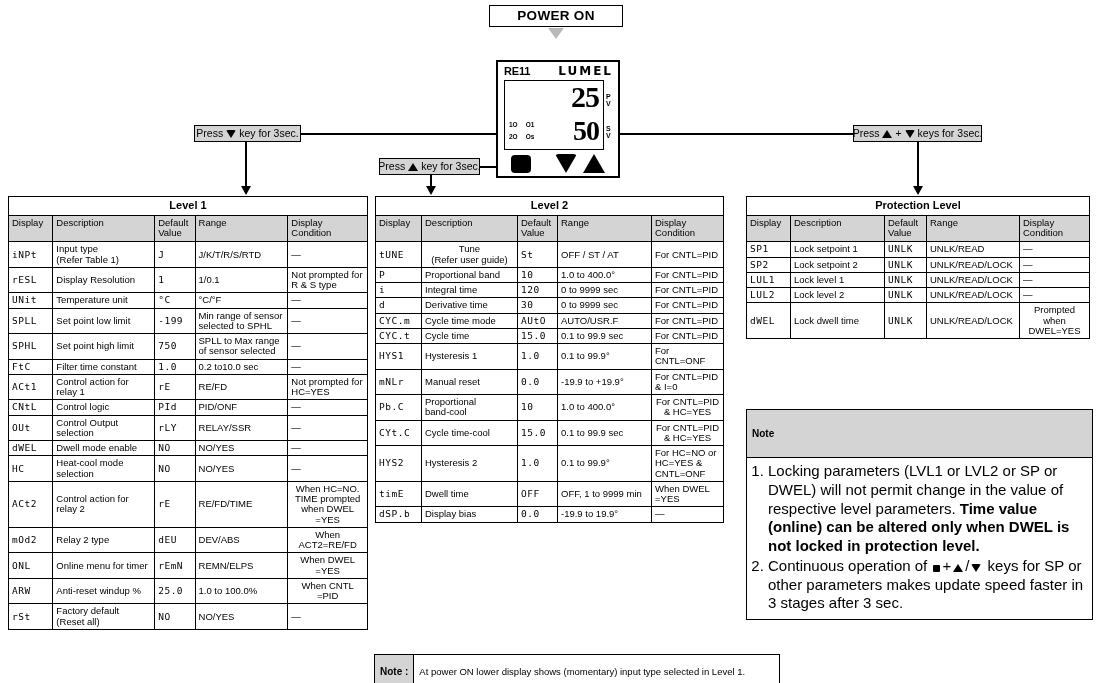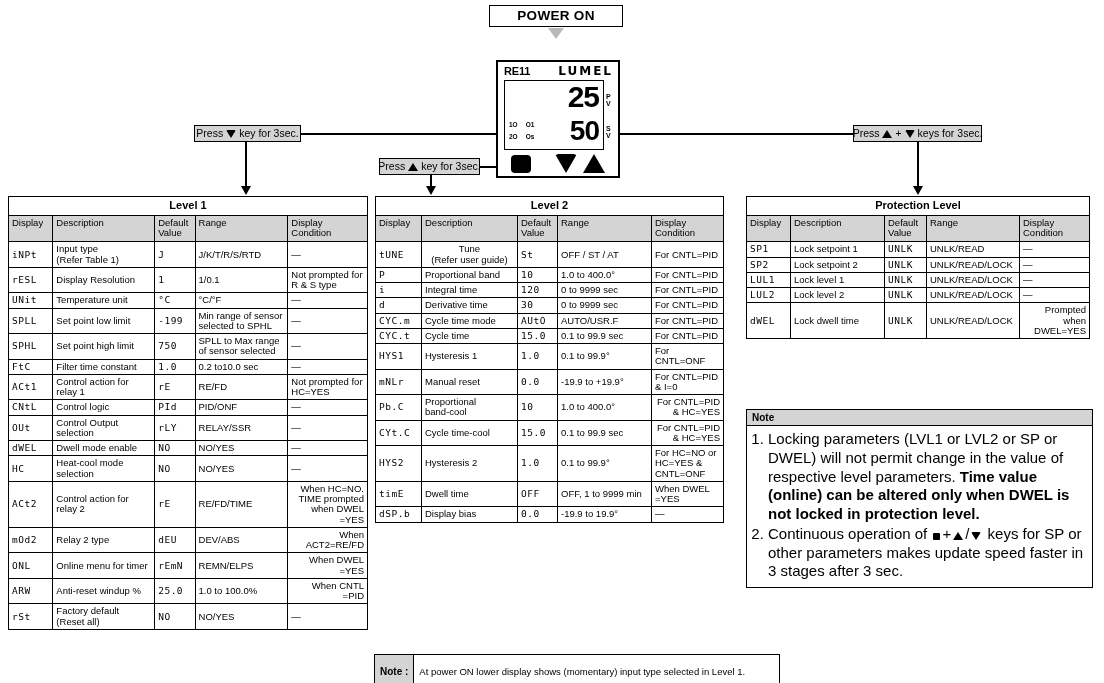--- a/index.html
+++ b/index.html
@@ -58,21 +58,21 @@
     position: absolute; right: 5px; top: 2px;
     font-size: 12px; font-weight: bold; letter-spacing: 2px;
     font-family: "DejaVu Sans", sans-serif;
   }
   #lcd {
     position: absolute; left: 6px; top: 18px;
     width: 100px; height: 70px;
     border: 1.5px solid #000; background: #fff;
   }
   .seg {
-    font-family: Liberation Sans, sans-serif;
+    font-family: Liberation Serif, serif;
     font-weight: bold;
   }
   #pv-val {
     position: absolute; right: 4px; top: 1px;
     font-size: 30px; line-height: 30px;
     letter-spacing: -1px;
   }
   #sv-val {
     position: absolute; right: 4px; top: 36px;
     font-size: 28px; line-height: 28px;
@@ -182,30 +182,30 @@
     vertical-align: top;
     padding: 2px 3px 3px 3px;
   }
   td.c-disp, td.c-def {
     text-align: center;
     font-family: "DejaVu Sans Mono", monospace;
     font-size: 11px;
     letter-spacing: .5px;
   }
   td.c-cond { text-align: center; }
-  td.c-cond.lft { text-align: right; }
+  td.c-cond.lft { text-align: center; }
 
   
   #prot-note {
     position: absolute; left: 746px; top: 409px; width: 347px;
     border: 1.5px solid #000; background: #fff;
   }
   #prot-note .nhead {
     background: #d4d4d4; border-bottom: 1px solid #000;
-    font-size: 10px; font-weight: bold; padding: 2px 5px;
+    font-size: 10px; font-weight: bold; padding: 18px 5px;
   }
   #prot-note .nbody {
     font-size: 15px; line-height: 1.25; padding: 4px 6px 5px 6px;
   }
   #prot-note ol { margin: 0; padding-left: 15px; }
   #prot-note li { margin-bottom: 1px; }
   .bold { font-weight: bold; }
 
   #bottom-note {
     position: absolute; left: 374px; top: 654px; width: 406px; height: 34px;

